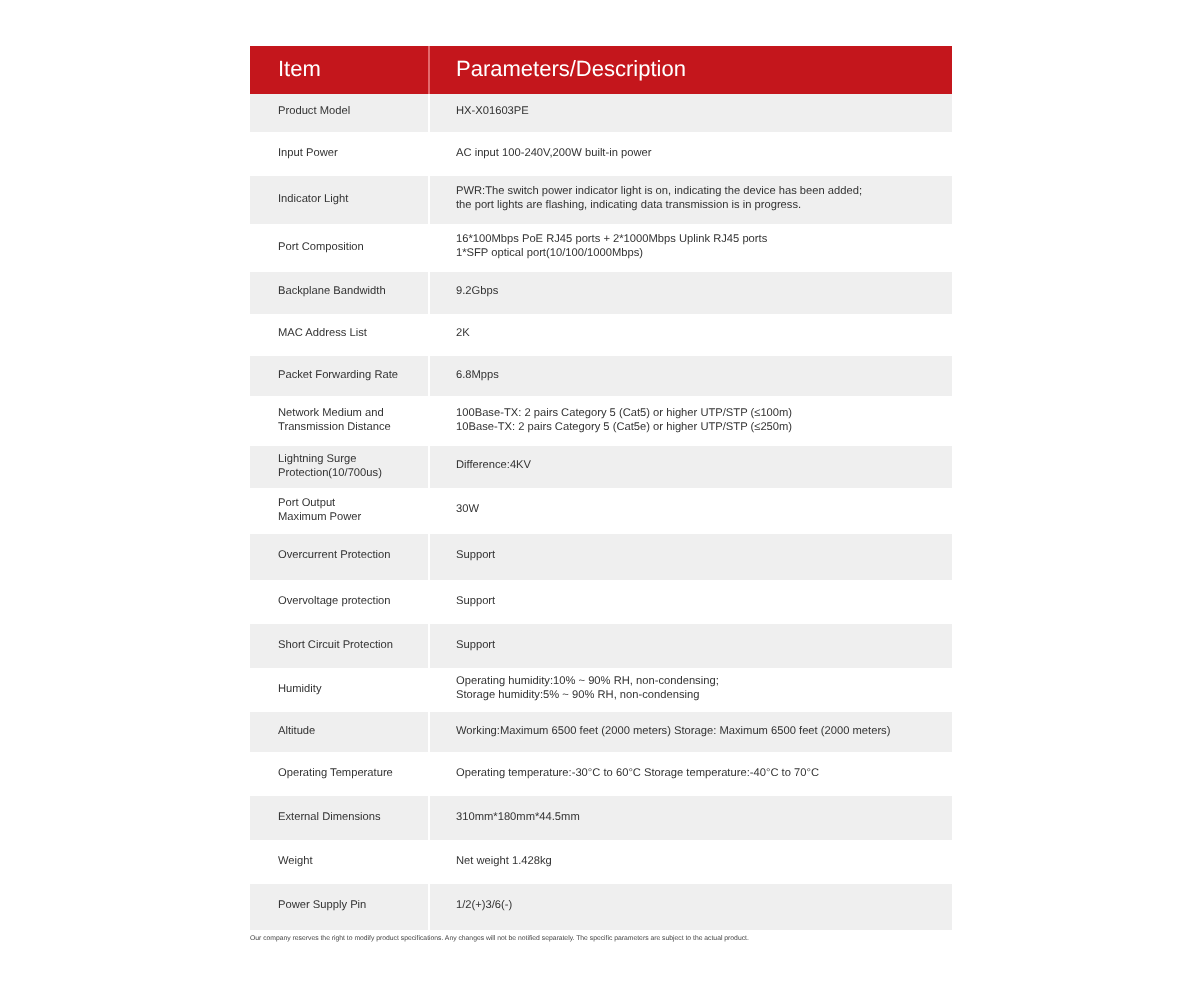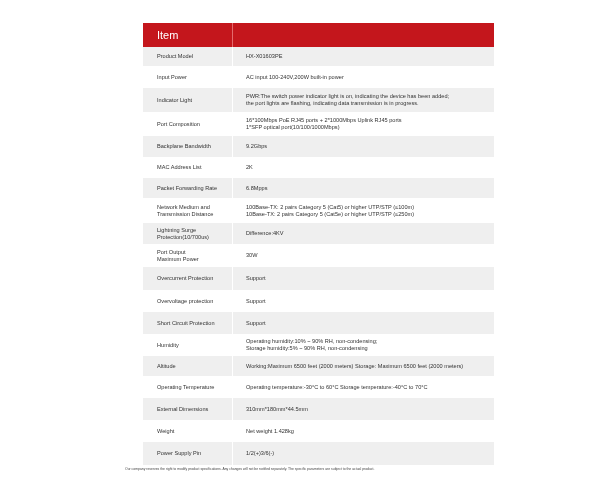--- a/index.html
+++ b/index.html
@@ -1,36 +1,37 @@
 <!DOCTYPE html>
 <html><head>
 <meta charset="utf-8">
 <style>
   html, body { margin: 0; padding: 0; background: #ffffff; }
   body { width: 600px; height: 500px; position: relative; overflow: hidden;
          font-family: "Liberation Sans", "DejaVu Sans", sans-serif; }
-  .spec-table { position: absolute; left: 143px; top: 23px; width: 351px; }
+  .spec-table { position: absolute; left: 125px; top: 23px; width: 351px; }
   .row { display: flex; width: 100%; }
   .header { height: 24px; background: #c4161c; color: #fff; font-size: 11px; }
   .header .c1 { width: 90px; padding-left: 14px; box-sizing: border-box; display:flex; align-items:center; border-right: 1px solid #e46a6d; }
   .header .c2 { flex: 1; padding-left: 13px; display:flex; align-items:center; }
   .body-row { font-size: 5.6px; color: #333; line-height: 1.25; }
   .body-row.gray { background: #efefef; }
   .body-row.white { background: #ffffff; }
   .body-row .c1 { width: 90px; padding-left: 14px; box-sizing: border-box; display:flex; align-items:center; border-right: 1px solid #ffffff; }
   .body-row.white .c1 { border-right: 1px solid #ffffff; }
   .body-row .c2 { flex: 1; padding-left: 13px; display:flex; flex-direction: column; justify-content:center; }
   .footnote { position: absolute; left: 125px; top: 467px; width: 360px; font-size: 3.4px; color: #444; white-space: nowrap; }
 </style>
 </head>
 <body>
 
 <div class="spec-table">
   <div class="row header">
     <div class="c1">Item</div>
+    <div class="c2">Parameters/Description</div>
   </div>
   <div id="rows">
       <div class="row body-row gray" style="height: 19px;">
         <div class="c1">
           <div>
             <div>Product Model</div>
           </div>
         </div>
         <div class="c2">
           <div>HX-X01603PE</div>

